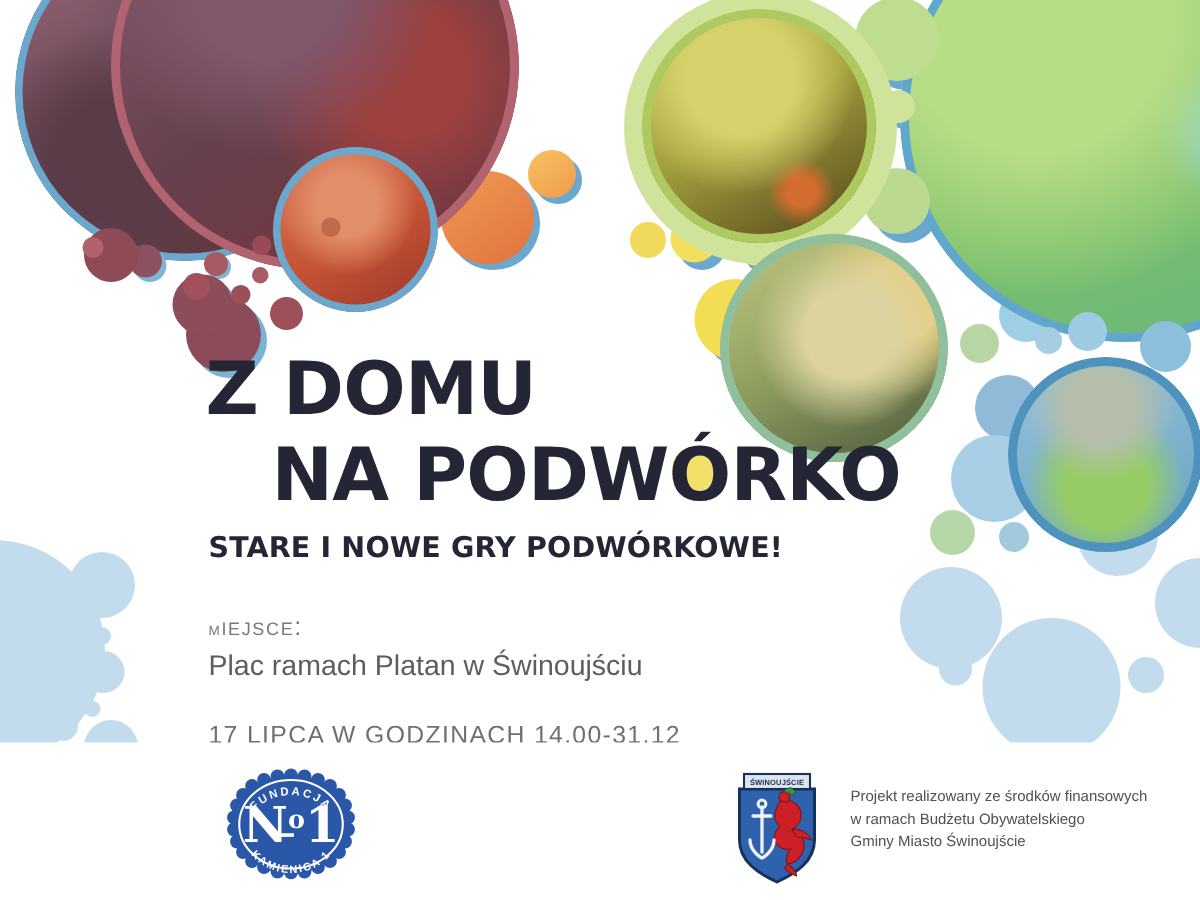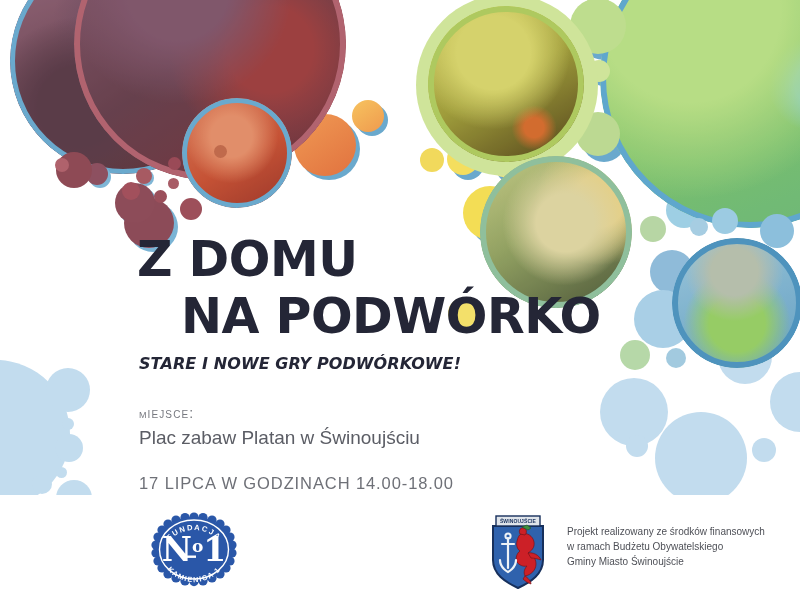--- a/index.html
+++ b/index.html
@@ -53,30 +53,29 @@
     line-height: 56px;
     letter-spacing: -0.5px;
     color: #242636;
     margin: 0;
     white-space: nowrap;
   }
   .h1.l2 { margin-top: 1px; margin-left: 44px; }
   .h2 {
     font-family: "DejaVu Sans", sans-serif;
     font-weight: 700;
-    font-style: italic;
-    font-size: 16px;
+    font-size: 19px;
     letter-spacing: 0.1px;
     color: #242636;
     margin: 9px 0 0 2px;
     white-space: nowrap;
   }
   .lbl {
     font-family: "Liberation Sans", sans-serif;
-    font-size: 14px;
+    font-size: 17px;
     letter-spacing: 1.1px;
     color: #76787f;
     margin: 32px 0 0 2px;
     font-variant: small-caps;
     text-transform: lowercase;
   }
   .lbl::first-letter { font-size: 13.5px; }
   .place {
     font-family: "Liberation Sans", sans-serif;
     font-size: 19px;
@@ -294,22 +293,22 @@
     <div class="circ" style="left:760px; top:214px; width:34px; height:34px; background:#8cbfdc; z-index:15;"></div>
     <div class="circ" style="left:620px; top:340px; width:30px; height:30px; background:#b6d8a8; z-index:11;"></div>
     <div class="circ" style="left:666px; top:348px; width:20px; height:20px; background:#a2cadf; z-index:11;"></div>
   </div>
 
   <div class="textblock">
     <h1 class="h1">Z DOMU</h1>
     <h1 class="h1 l2">NA PODWÓRKO</h1>
     <div class="h2">STARE I NOWE GRY PODWÓRKOWE!</div>
     <div class="lbl">Miejsce:</div>
-    <div class="place">Plac zabaw Platan w Świnoujściu</div>
-    <div class="when">17 LIPCA W GODZINACH 14.00-18.00</div>
+    <div class="place">Plac ramach Platan w Świnoujściu</div>
+    <div class="when">17 LIPCA W GODZINACH 14.00-31.12</div>
   </div>
 
   <div class="footer"></div>
 
   <div class="seal">
     <svg viewBox="0 0 108 88" width="108" height="88" aria-hidden="true">
       <defs>
         <path id="arcTop" d="M 24,48 A 30,26 0 0 1 84,48" fill="none"></path>
         <path id="arcBot" d="M 22,46 A 32,28 0 0 0 86,46" fill="none"></path>
         <g id="scallop"></g>

